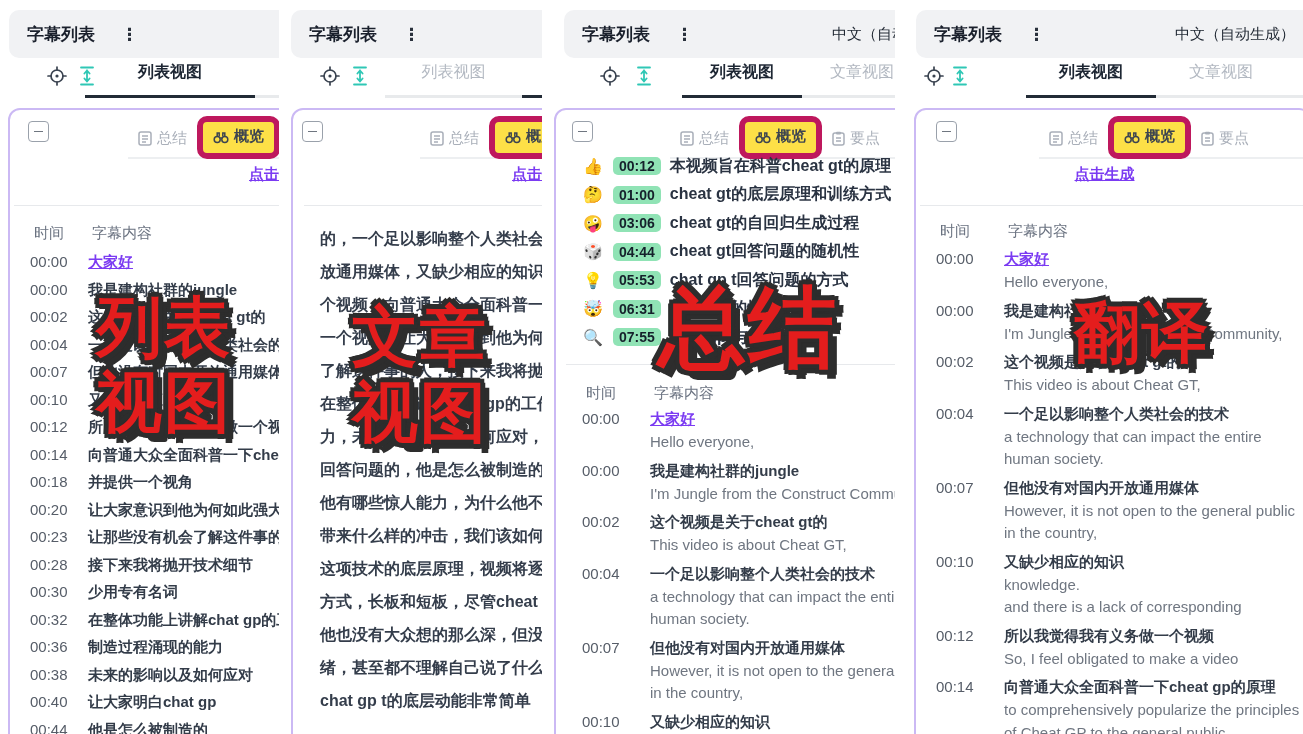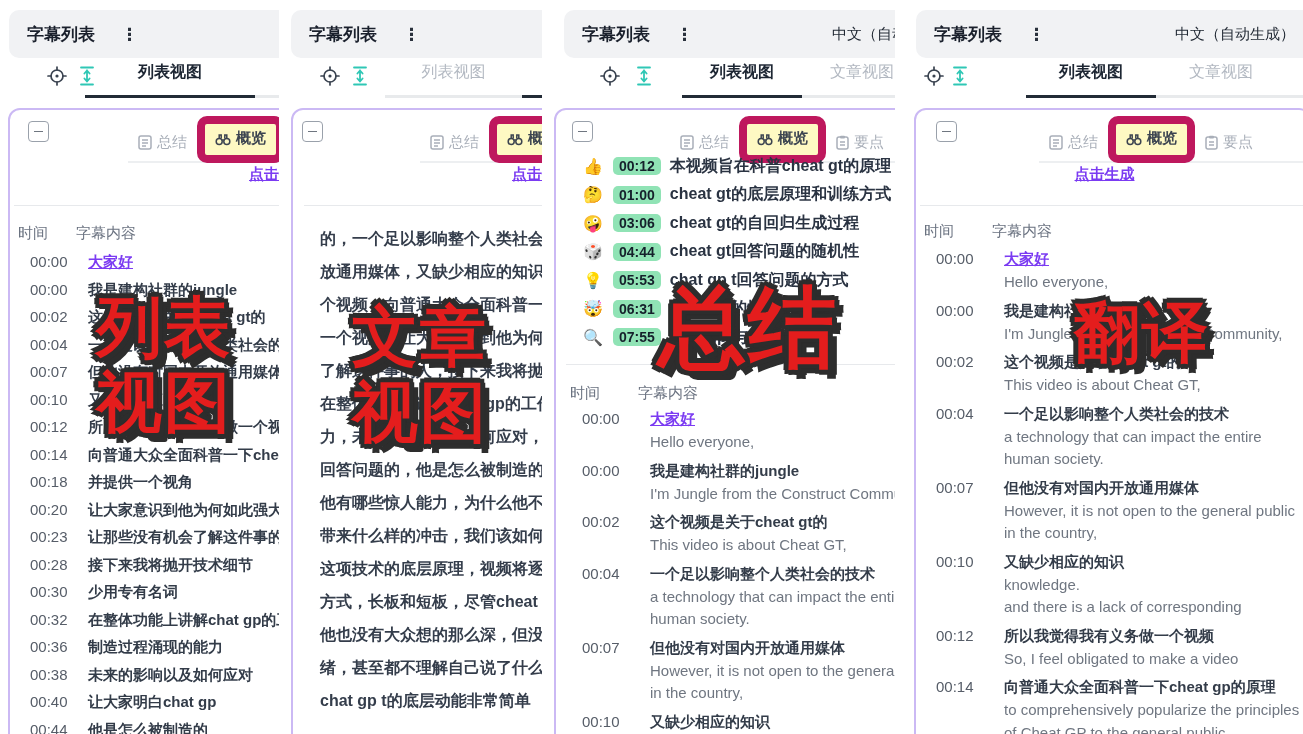--- a/index.html
+++ b/index.html
@@ -47,42 +47,42 @@
             display:flex;align-items:center;justify-content:center;cursor:pointer;}
   .p1 .collapse{left:28px;top:121px}.p2 .collapse{left:12px;top:121px}
   .p3 .collapse{left:20px;top:121px}.p4 .collapse{left:30px;top:121px}
   .collapse i{display:block;width:9px;height:0;border-top:1.6px solid #6f7680;}
 
   .ctabs{position:absolute;top:116px;display:flex;align-items:flex-end;
          border-bottom:2px solid #edeff1;padding-right:260px;}
   .p1 .ctabs{left:128px}.p2 .ctabs{left:130px}.p3 .ctabs{left:118px}.p4 .ctabs{left:133px}
   .ctab{display:flex;align-items:center;gap:5px;font-size:15px;color:#a9afb9;
         padding:6px 10px 9px;white-space:nowrap;cursor:pointer;}
-  .ctab.active{background:#fef9c3;border:8px solid #be185d;border-radius:10px;color:#3c4450;
+  .ctab.active{background:#fde047;border:6px solid #be185d;border-radius:10px;color:#3c4450;
                font-weight:700;margin-bottom:-2px;padding:5px 10px 7px;}
 
   .genrow{position:absolute;top:165px;left:0;right:0;}
   .p1 .genrow,.p2 .genrow{text-align:right;padding-right:0;margin-right:-30px;}
   .p4 .genrow{text-align:center;}
   .genlink{color:#7b3bf2;font-weight:700;font-size:15px;text-decoration:underline;cursor:pointer;white-space:nowrap;}
 
   .divider{position:absolute;left:14px;right:0;border-top:1px solid #e7e9ec;}
   .p1 .divider,.p2 .divider,.p4 .divider{top:205px;}
   .p3 .divider{top:364px;}
 
   
   .chapters{position:absolute;top:152px;left:0;right:-40px;margin:0;padding:0 0 0 30px;list-style:none;}
   .chapters li{display:flex;align-items:center;gap:9px;height:28.5px;white-space:nowrap;}
   .chap-emoji{width:22px;font-size:16px;text-align:center;}
   .pill{background:#90e3b5;color:#15202b;font-weight:700;font-size:14px;border-radius:5px;
         padding:1px 6px;cursor:pointer;}
   .chap-text{font-size:16px;font-weight:600;color:#2a3342;}
 
   
-  .thead{position:absolute;display:flex;padding-left:18px;font-size:15px;color:#6a7280;white-space:nowrap;}
+  .thead{position:absolute;display:flex;padding-left:34px;font-size:15px;color:#6a7280;white-space:nowrap;}
   .p1 .thead{top:224px}.p3 .thead{top:384px}.p4 .thead{top:222px}
   .p1 .thead .thtime{width:58px}.thtime{width:68px;flex:none;}
   .rows{position:absolute;left:0;right:-60px;margin:0;padding:0 0 0 30px;list-style:none;}
   .p1 .rows{top:248px}.p3 .rows{top:406px}.p4 .rows{top:246px}
   .rows li{display:flex;margin-bottom:4px;}
   .p1 .rows li{margin-bottom:0;}
   .ttime{width:58px;flex:none;color:#565d68;font-size:15px;line-height:25px;}
   .p1 .ttime{width:58px;line-height:27.5px;}
   .p3 .ttime,.p4 .ttime{width:68px;}
   .tcontent{white-space:nowrap;}

